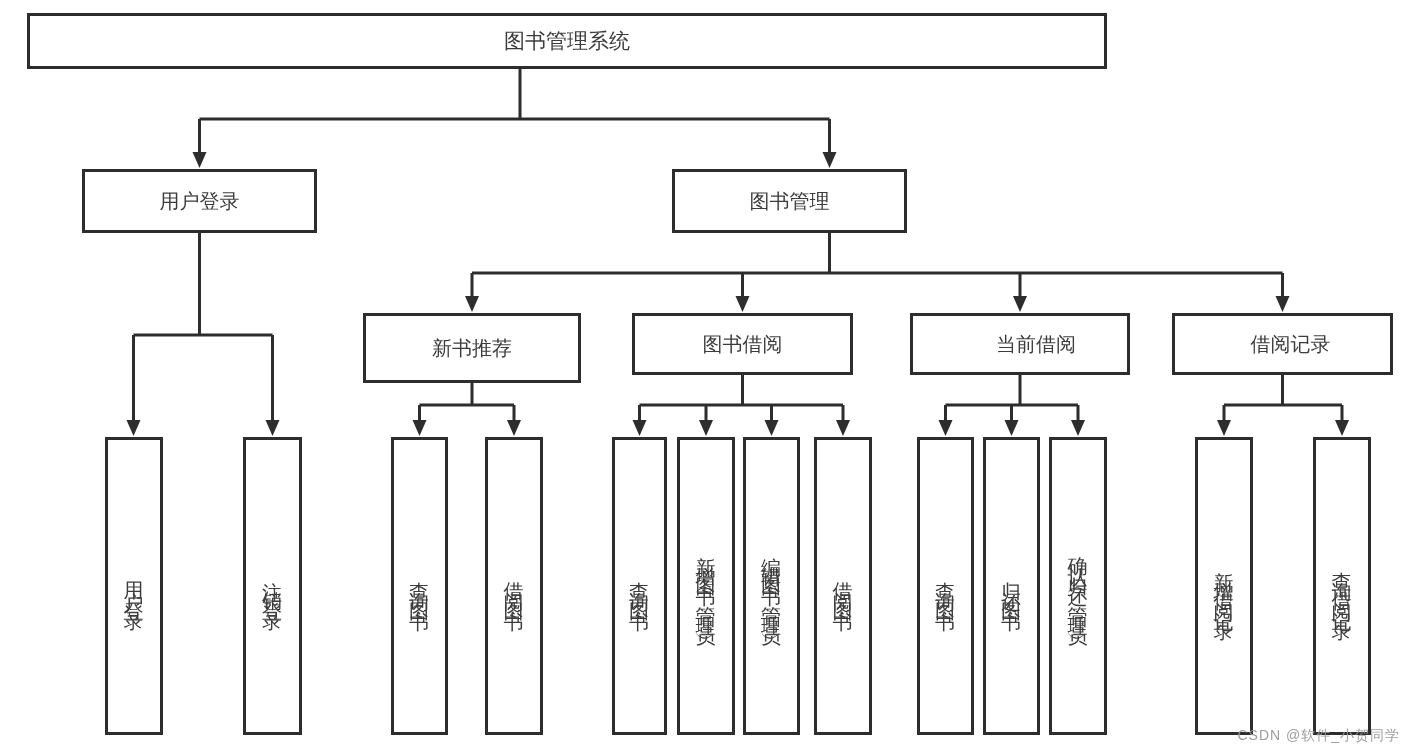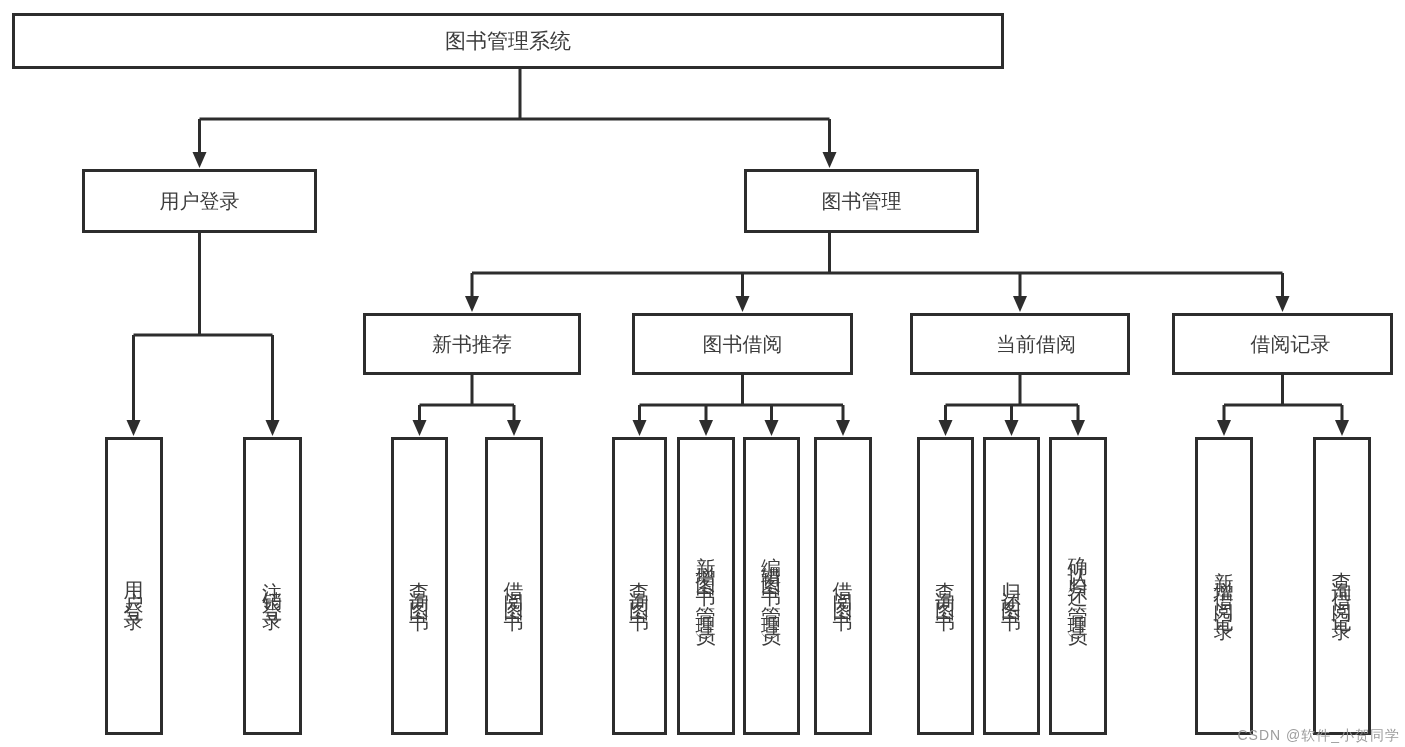--- a/index.html
+++ b/index.html
@@ -92,32 +92,32 @@
       <polygon points="1004.5,420 1018.5,420 1011.5,436"></polygon>
       <polygon points="1071,420 1085,420 1078,436"></polygon>
     </g>
     <g>
       <path d="M1282.5 375 V405 M1224 405 H1342 M1224 405 V421 M1342 405 V421"></path>
       <polygon points="1217,420 1231,420 1224,436"></polygon>
       <polygon points="1335,420 1349,420 1342,436"></polygon>
     </g>
   </svg>
 
-  <div class="node h root" style="left:12px; top:13px; width:992px; height:56px;">
+  <div class="node h root" style="left:27px; top:13px; width:1080px; height:56px;">
     <span class="lbl">图书管理系统</span>
   </div>
 
   <div class="node h" style="left:82px; top:169px; width:235px; height:64px;">
     <span class="lbl">用户登录</span>
   </div>
-  <div class="node h" style="left:744px; top:169px; width:235px; height:64px;text-align:center;">
+  <div class="node h" style="left:672px; top:169px; width:235px; height:64px;text-align:center;">
     <span class="lbl">图书管理</span>
   </div>
 
-  <div class="node h" style="left:363px; top:313px; width:218px; height:62px;">
+  <div class="node h" style="left:363px; top:313px; width:218px; height:70px;">
     <span class="lbl">新书推荐</span>
   </div>
   <div class="node h" style="left:632px; top:313px; width:221px; height:62px;">
     <span class="lbl">图书借阅</span>
   </div>
   <div class="node h" style="left:910px; top:313px; width:220px; height:62px;padding-left:32px;">
     <span class="lbl">当前借阅</span>
   </div>
   <div class="node h" style="left:1172px; top:313px; width:221px; height:62px;padding-left:16px;">
     <span class="lbl">借阅记录</span>

